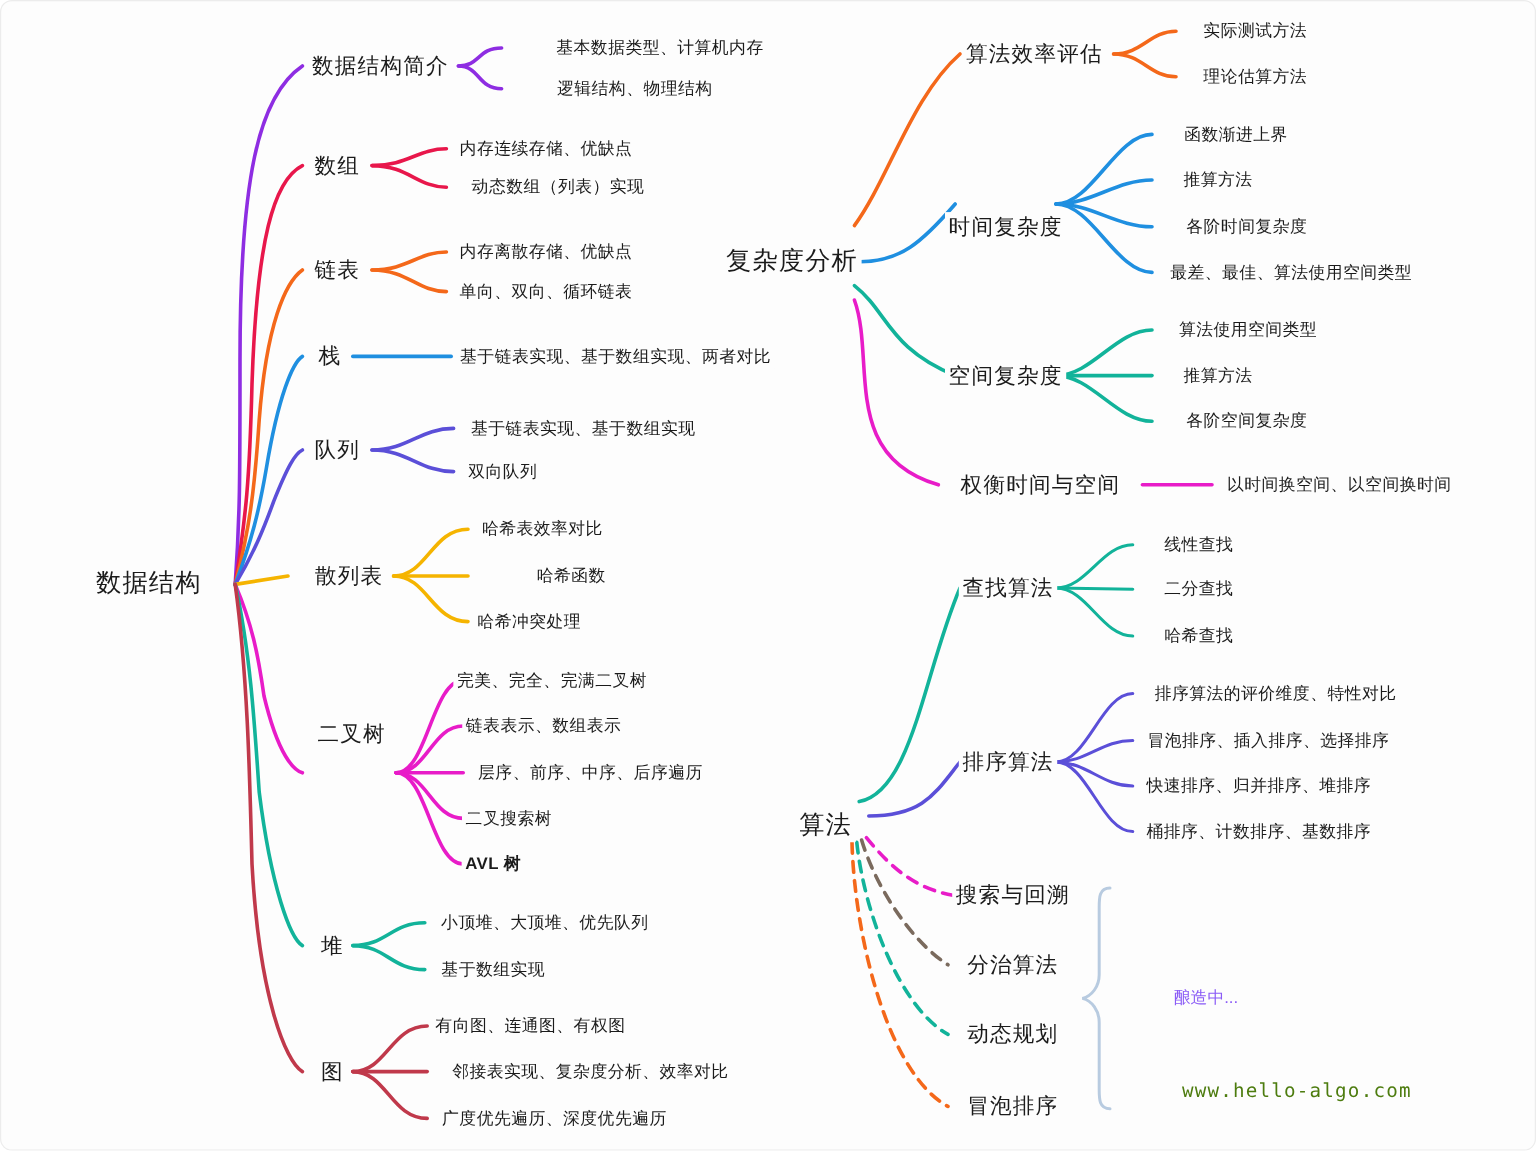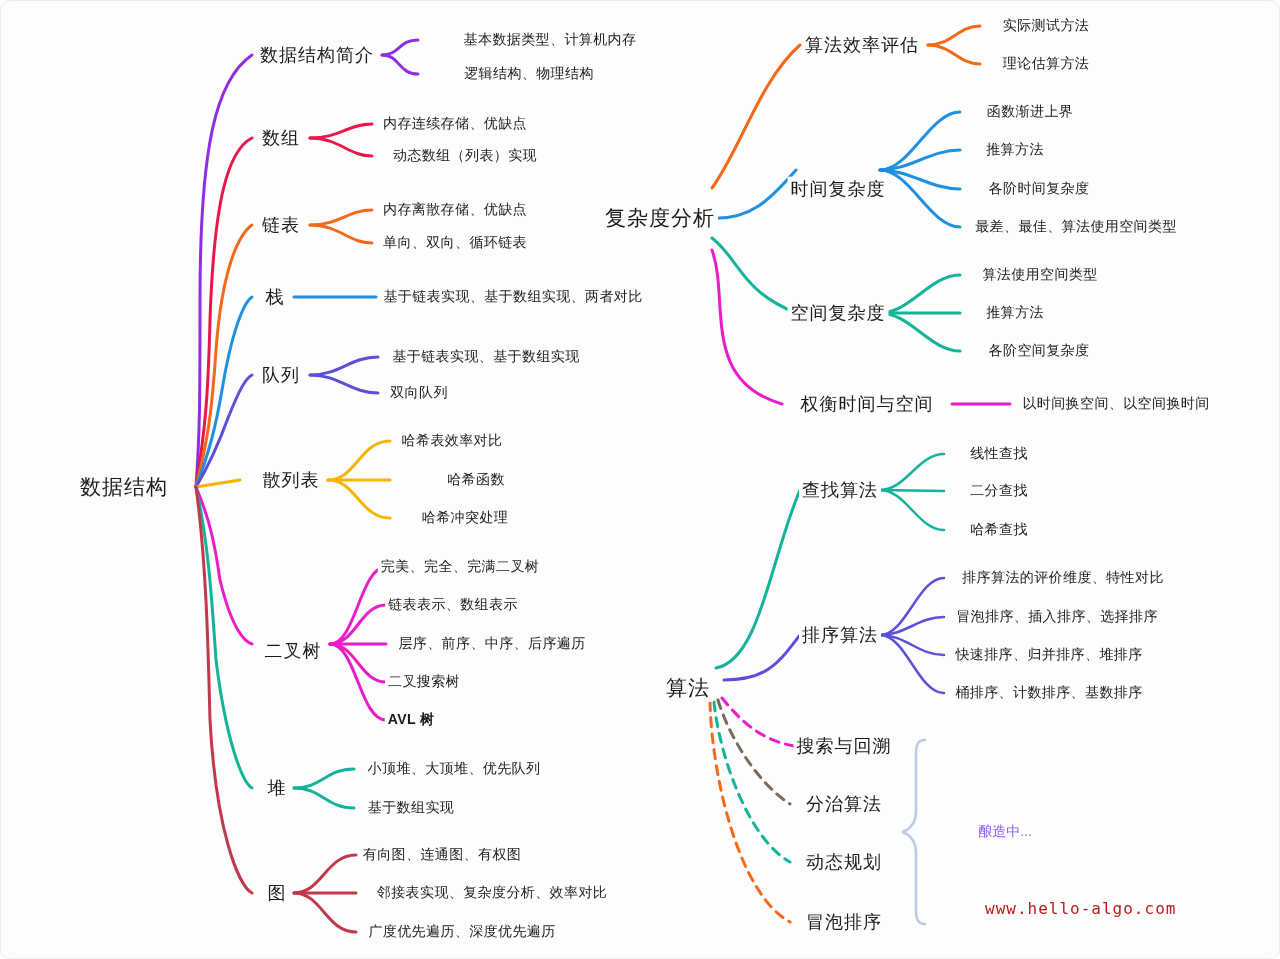--- a/index.html
+++ b/index.html
@@ -26,21 +26,21 @@
     background:#fdfdfd;
     padding:1px 3px;
     line-height:1.25;
   }
   .root{font-size:21px;letter-spacing:1px;}
   .lvl1{font-size:18px;letter-spacing:1px;}
   .lvl2{font-size:14px;letter-spacing:0.4px;}
   .bold{font-weight:bold;}
   .watermark{
     position:absolute;
-    color:#b91c1c;
+    color:#4d7c0f;
     font-family:"DejaVu Sans Mono","Liberation Mono",monospace;
     font-size:16px;
     letter-spacing:1px;
     white-space:nowrap;
   }
   .pending{
     position:absolute;
     transform:translate(-50%,-50%);
     color:#8b5cf6;
     font-size:14px;
@@ -143,41 +143,41 @@
   <div class="node root" style="left:124px;top:487px;">数据结构</div>
   <div class="node root" style="left:660px;top:218px;">复杂度分析</div>
   <div class="node root" style="left:688px;top:688px;">算法</div>
 
   <div class="node lvl1" style="left:317px;top:55px;">数据结构简介</div>
   <div class="node lvl1" style="left:281px;top:138px;">数组</div>
   <div class="node lvl1" style="left:281px;top:225px;">链表</div>
   <div class="node lvl1" style="left:275px;top:297px;">栈</div>
   <div class="node lvl1" style="left:281px;top:375px;">队列</div>
   <div class="node lvl1" style="left:291px;top:480px;">散列表</div>
-  <div class="node lvl1" style="left:293px;top:651px;">二叉树</div>
+  <div class="node lvl1" style="left:293px;top:612px;">二叉树</div>
   <div class="node lvl1" style="left:277px;top:788px;">堆</div>
   <div class="node lvl1" style="left:277px;top:893px;">图</div>
 
   <div class="node lvl2" style="left:550px;top:40px;">基本数据类型、计算机内存</div>
   <div class="node lvl2" style="left:529px;top:74px;">逻辑结构、物理结构</div>
 
   <div class="node lvl2" style="left:455px;top:124px;">内存连续存储、优缺点</div>
   <div class="node lvl2" style="left:465px;top:156px;">动态数组（列表）实现</div>
 
   <div class="node lvl2" style="left:455px;top:210px;">内存离散存储、优缺点</div>
   <div class="node lvl2" style="left:455px;top:243px;">单向、双向、循环链表</div>
 
   <div class="node lvl2" style="left:513px;top:297px;">基于链表实现、基于数组实现、两者对比</div>
 
   <div class="node lvl2" style="left:486px;top:357px;">基于链表实现、基于数组实现</div>
   <div class="node lvl2" style="left:419px;top:393px;">双向队列</div>
 
   <div class="node lvl2" style="left:452px;top:441px;">哈希表效率对比</div>
   <div class="node lvl2" style="left:431px;top:480px;margin-left:45px;">哈希函数</div>
-  <div class="node lvl2" style="left:465px;top:518px;">哈希冲突处理</div>
+  <div class="node lvl2" style="left:441px;top:518px;">哈希冲突处理</div>
 
   <div class="node lvl2" style="left:460px;top:567px;">完美、完全、完满二叉树</div>
   <div class="node lvl2" style="left:453px;top:605px;">链表表示、数组表示</div>
   <div class="node lvl2" style="left:492px;top:644px;">层序、前序、中序、后序遍历</div>
   <div class="node lvl2" style="left:424px;top:682px;">二叉搜索树</div>
   <div class="node lvl2 bold" style="left:411px;top:720px;">AVL 树</div>
 
   <div class="node lvl2" style="left:454px;top:769px;">小顶堆、大顶堆、优先队列</div>
   <div class="node lvl2" style="left:411px;top:808px;">基于数组实现</div>
 

